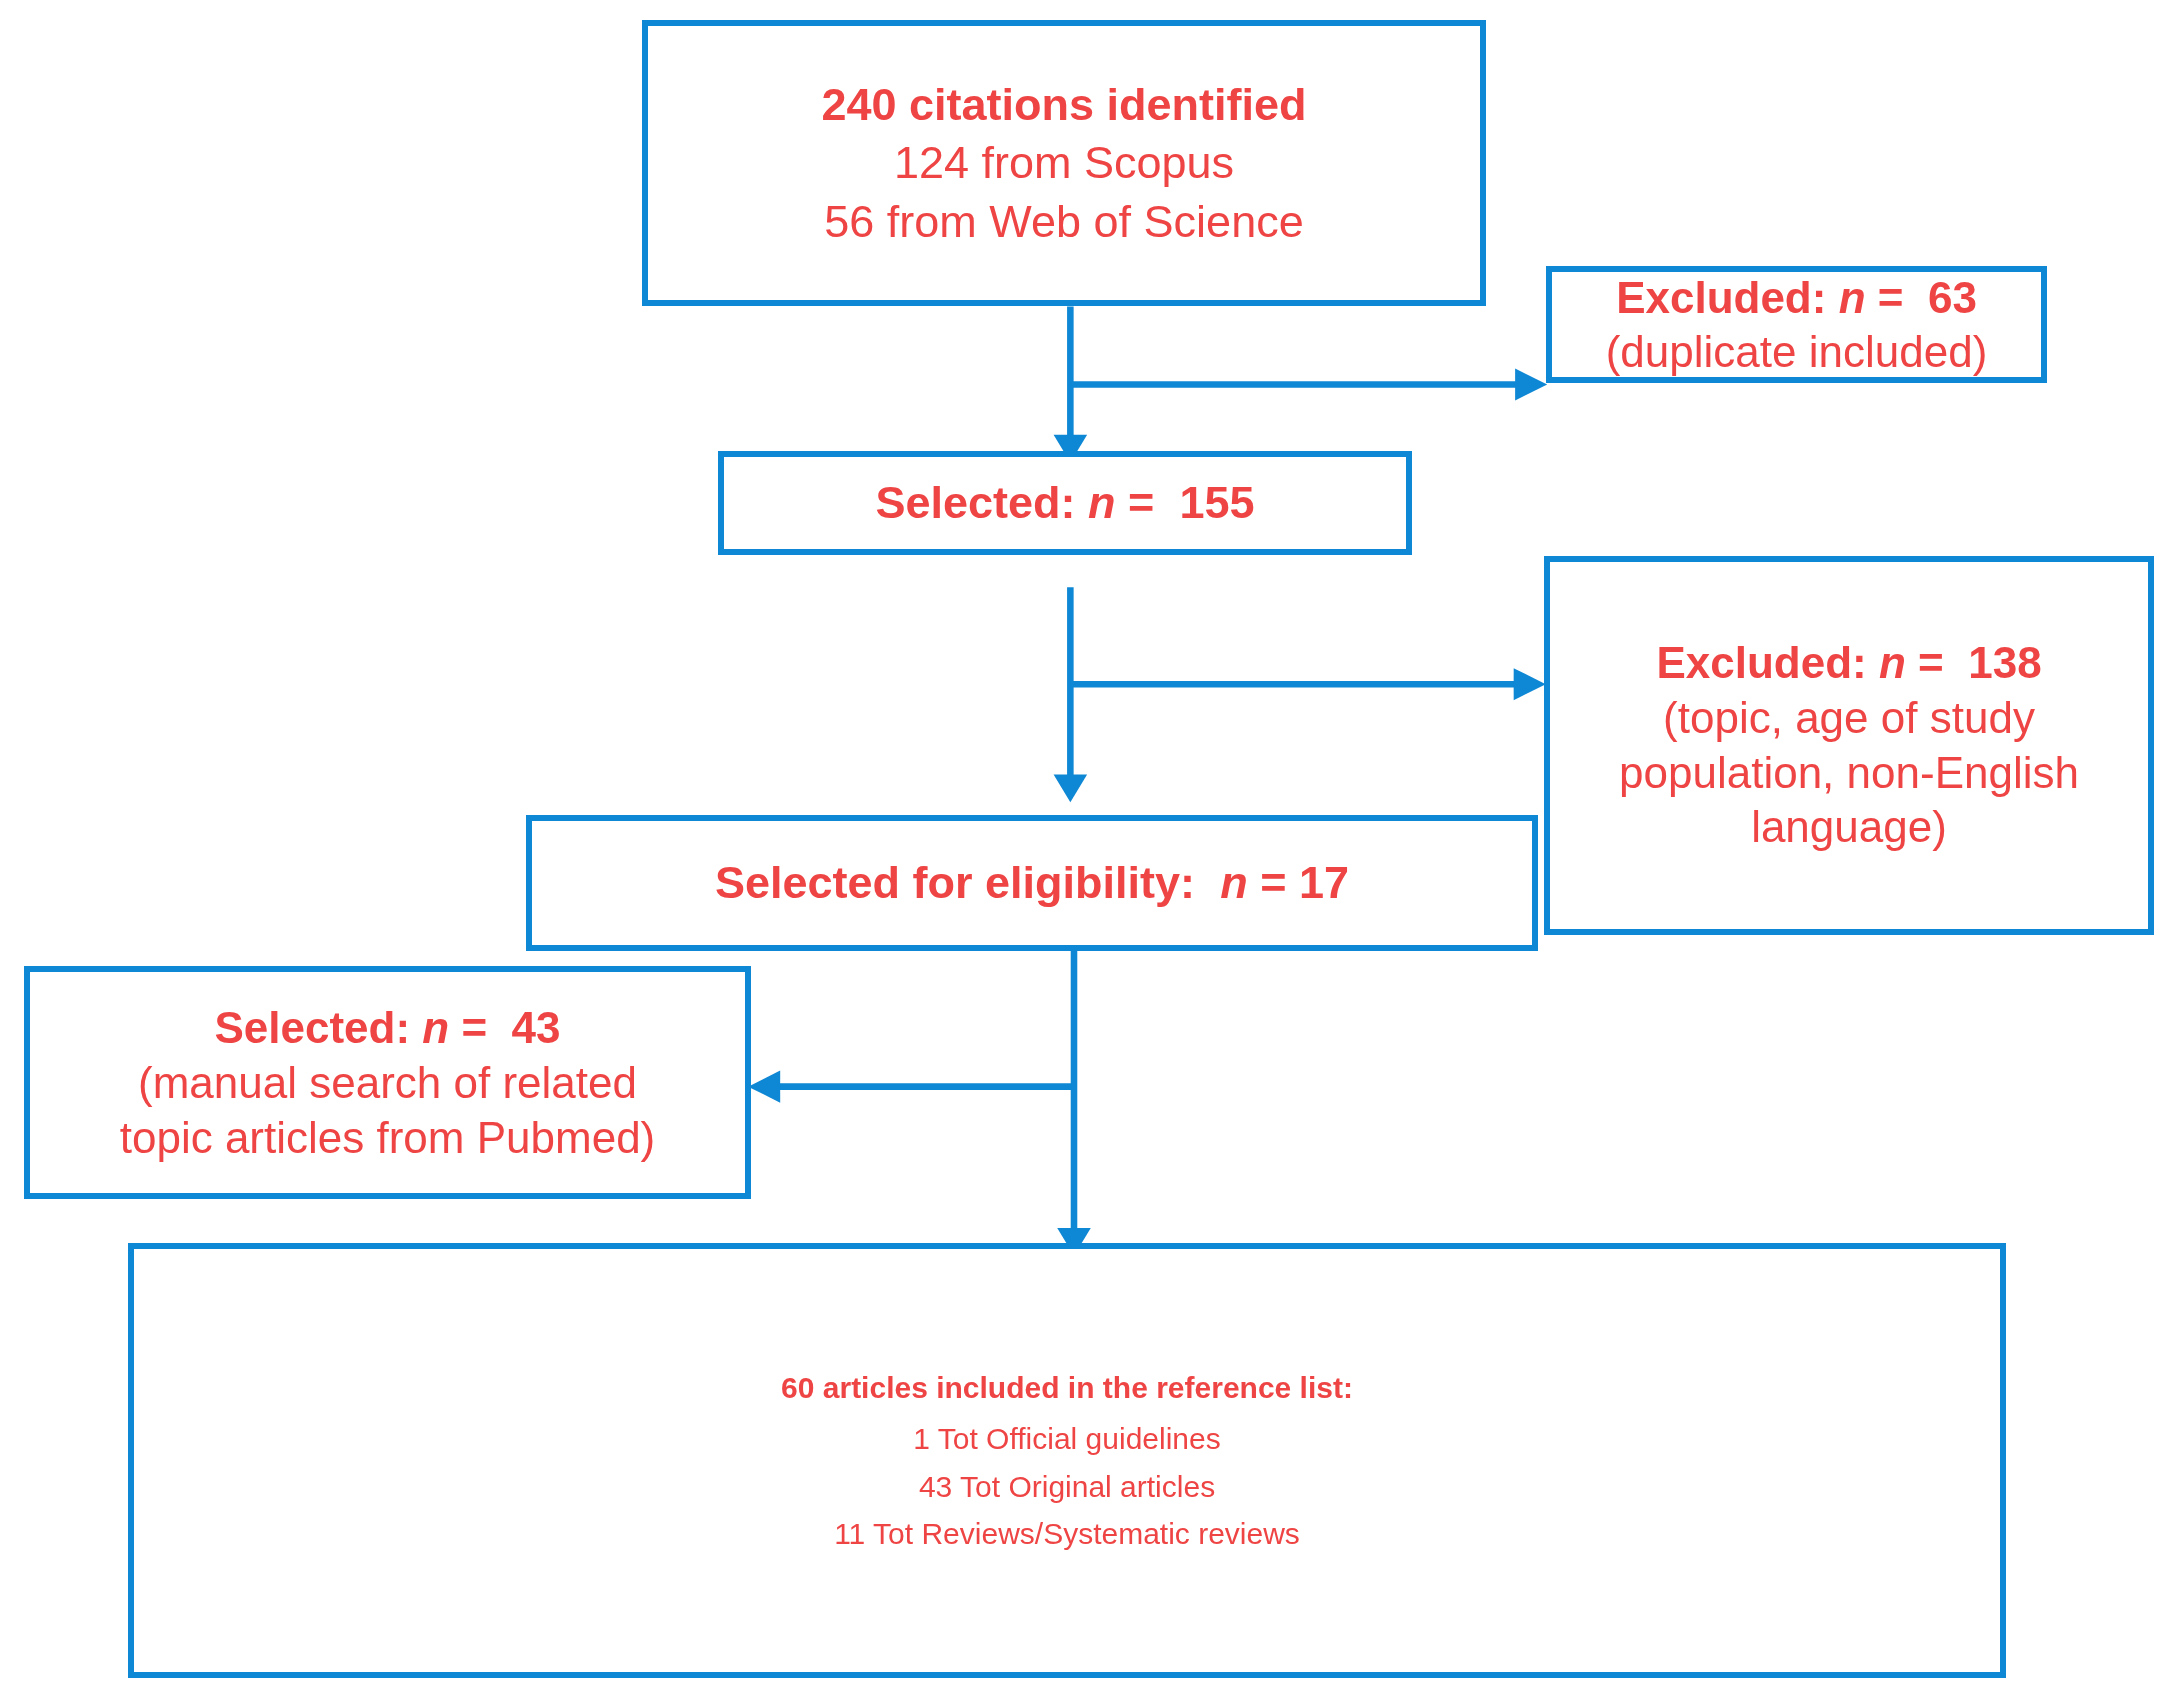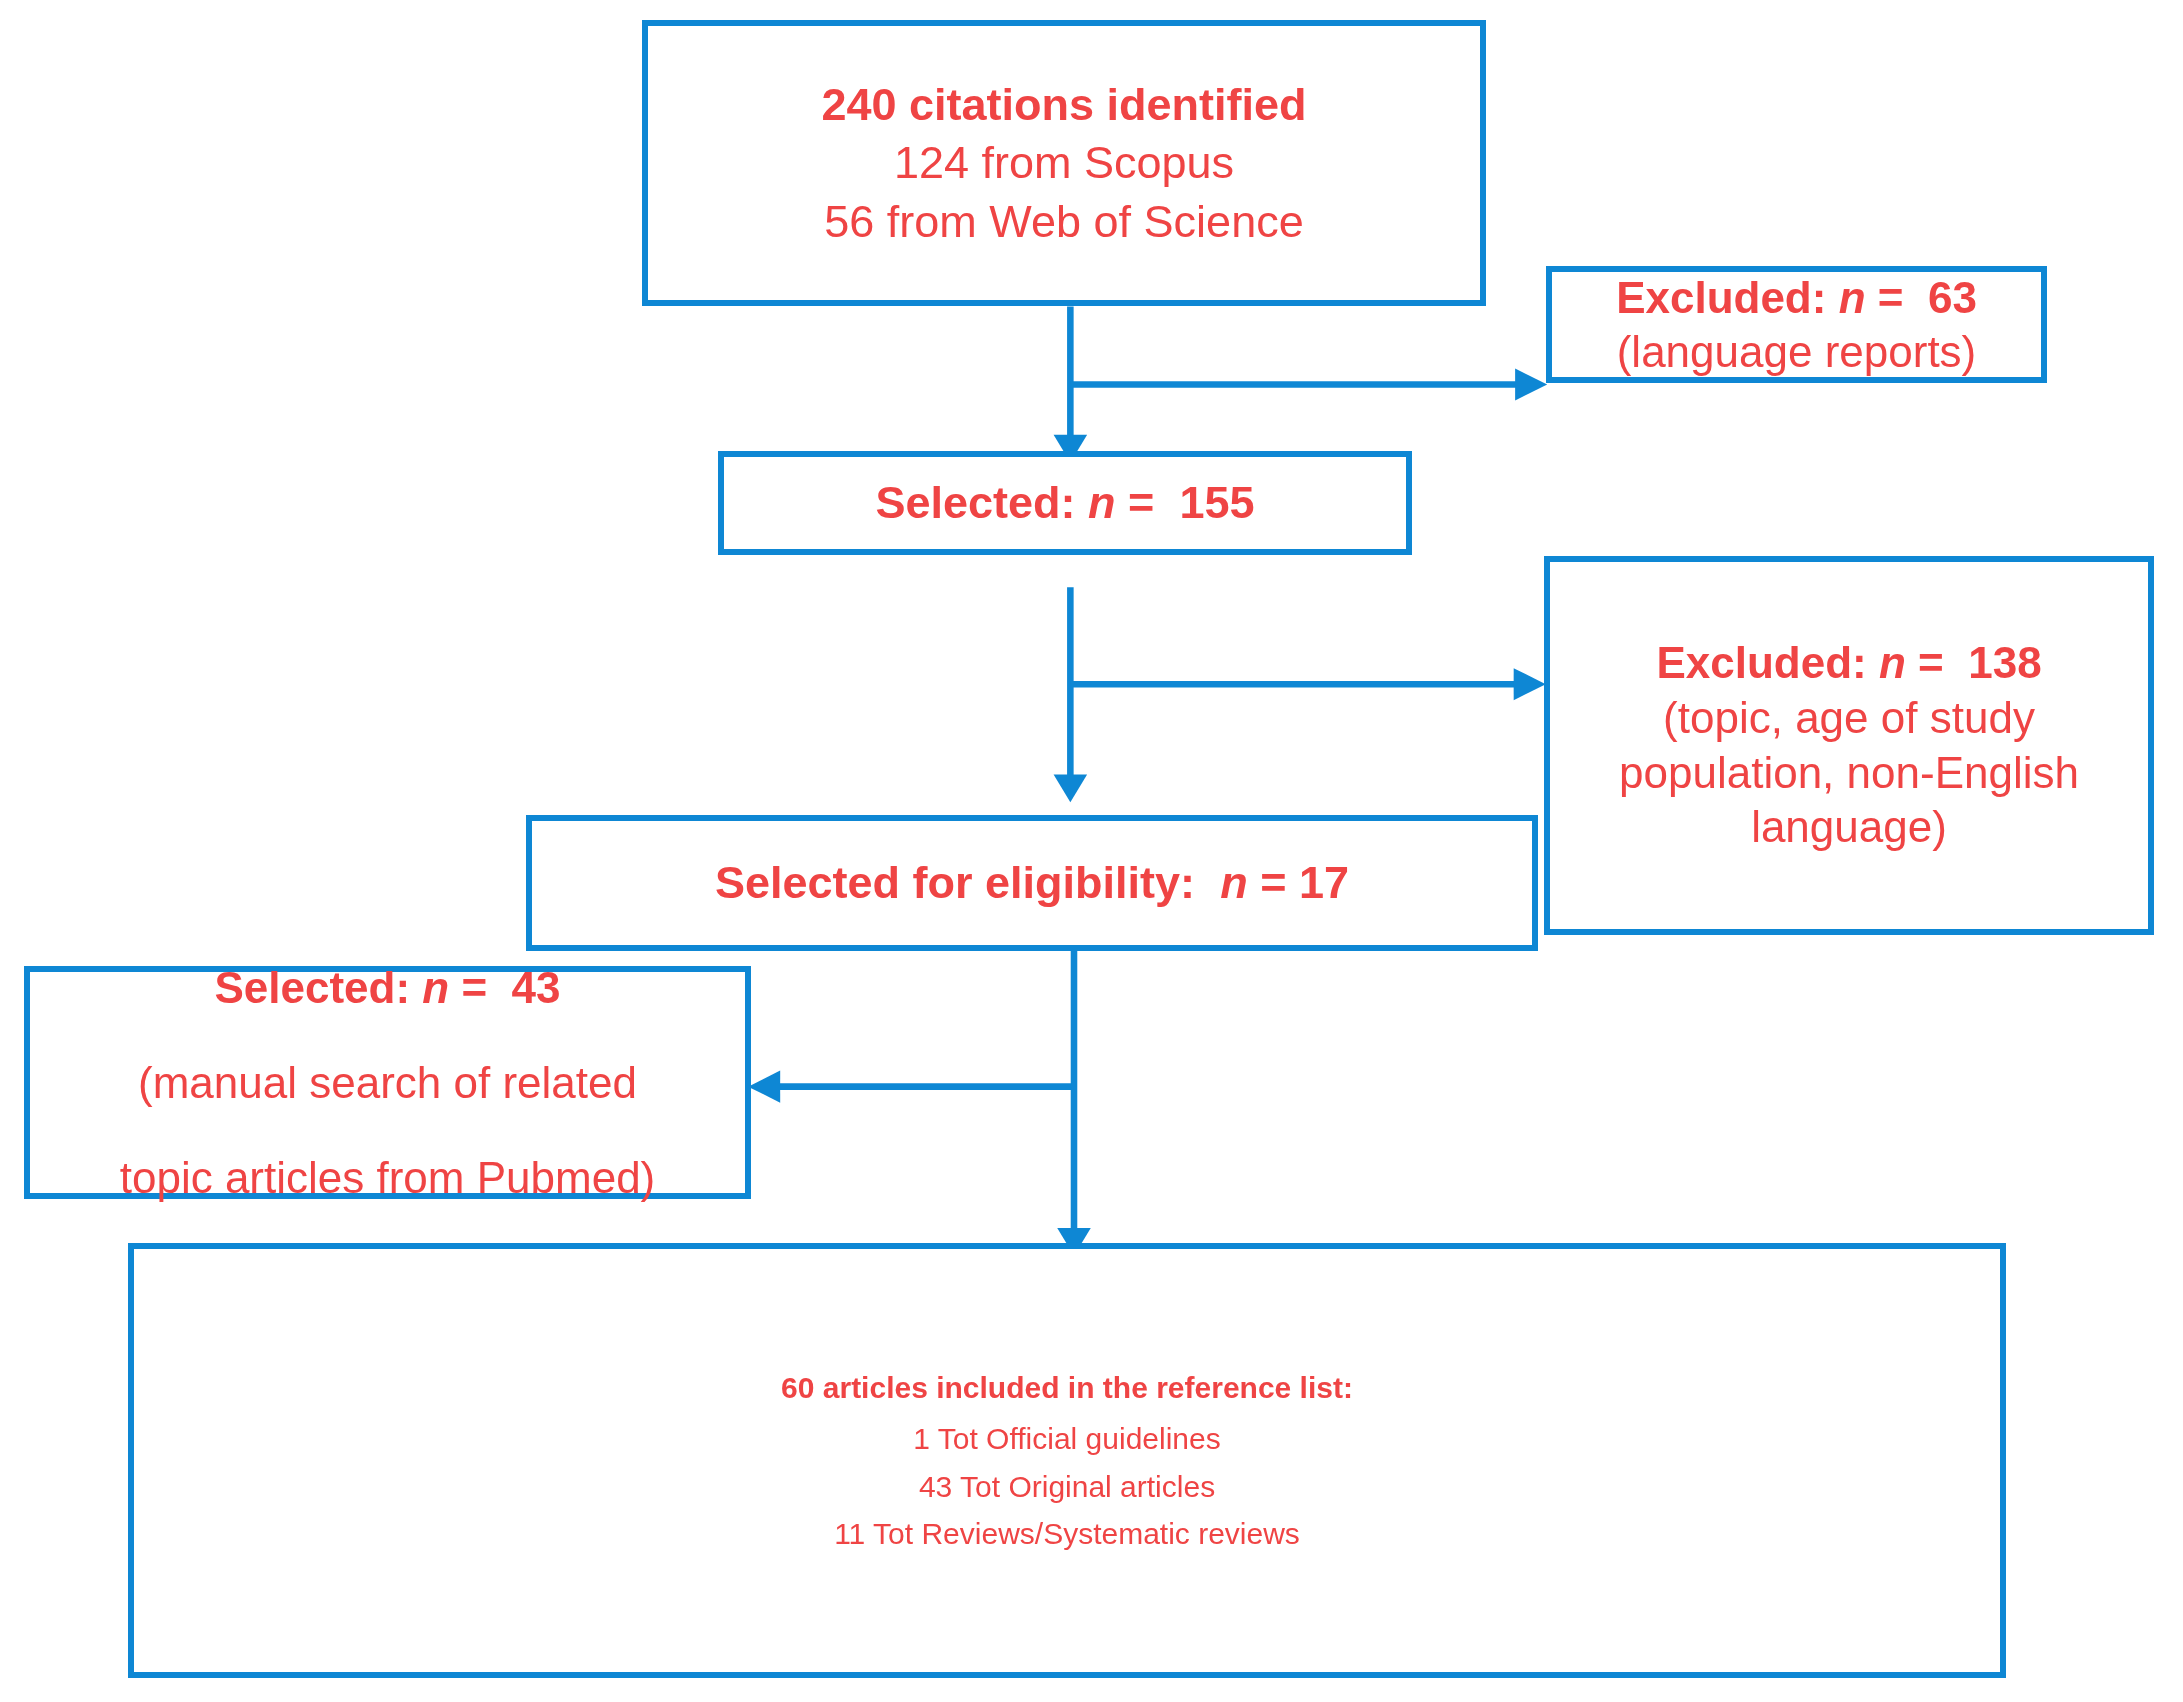--- a/index.html
+++ b/index.html
@@ -40,21 +40,21 @@
   .line.bold { font-weight: bold; }
   .line.wrap { white-space: normal; }
   .ital { font-style: italic; }
 
   
   #box-identified   { left: 642px;  top: 20.4px;   width: 844px; height: 286px; }
   #box-excluded-85  { left: 1546px; top: 266px;  width: 501px;  height: 117px; }
   #box-selected-155 { left: 718px;  top: 451px;  width: 694px;  height: 104px; text-align: right; }
   #box-excluded-138 { left: 1544px; top: 548px;  width: 610px;  height: 379px; margin-top: 8px; }
   #box-eligibility  { left: 526px;  top: 791px; width: 1012px; height: 136px; margin-top: 24px; }
-  #box-selected-43  { left: 24px;   top: 966px; width: 727px;  height: 233px; gap: 40px; }
+  #box-selected-43  { left: 24px;   top: 966px; width: 727px;  height: 233px; }
   #box-included     { left: 128px;  top: 1243px; width: 1878px; height: 435px; }
 
   #box-excluded-85 .line  { font-size: 44px; line-height: 1.22; }
   #box-excluded-138 .line { font-size: 44px; line-height: 1.24; }
   #box-selected-43 .line  { font-size: 44px; line-height: 1.25; }
   #box-included .line     { font-size: 30px; line-height: 1.58; }
   #box-included .line.bold{ margin-bottom: 4.4px; }
 
   
   #connectors {
@@ -111,21 +111,21 @@
   <div class="box" id="box-identified">
     <div class="line bold">240 citations identified</div>
     <div class="line">124 from Scopus</div>
     <div class="line">56 from Web of Science</div>
   </div>
 
   <div class="box" id="box-excluded-85">
     <div class="line">
       <span class="bold" style="font-weight:bold">Excluded:</span><span>&nbsp;</span><span class="ital" style="font-weight:bold">n</span><span>&nbsp;</span><span style="font-weight:bold">=</span><span>&nbsp;&nbsp;</span><span style="font-weight:bold">63</span>
     </div>
-    <div class="line">(language reports)</div>
+    <div class="line">(duplicate included)</div>
   </div>
 
   <div class="box" id="box-selected-155">
     <div class="line">
       <span style="font-weight:bold">Selected:</span><span>&nbsp;</span><span class="ital" style="font-weight:bold">n</span><span>&nbsp;</span><span style="font-weight:bold">=</span><span>&nbsp;&nbsp;</span><span style="font-weight:bold">155</span>
     </div>
   </div>
 
   <div class="box" id="box-excluded-138">
     <div class="line">

